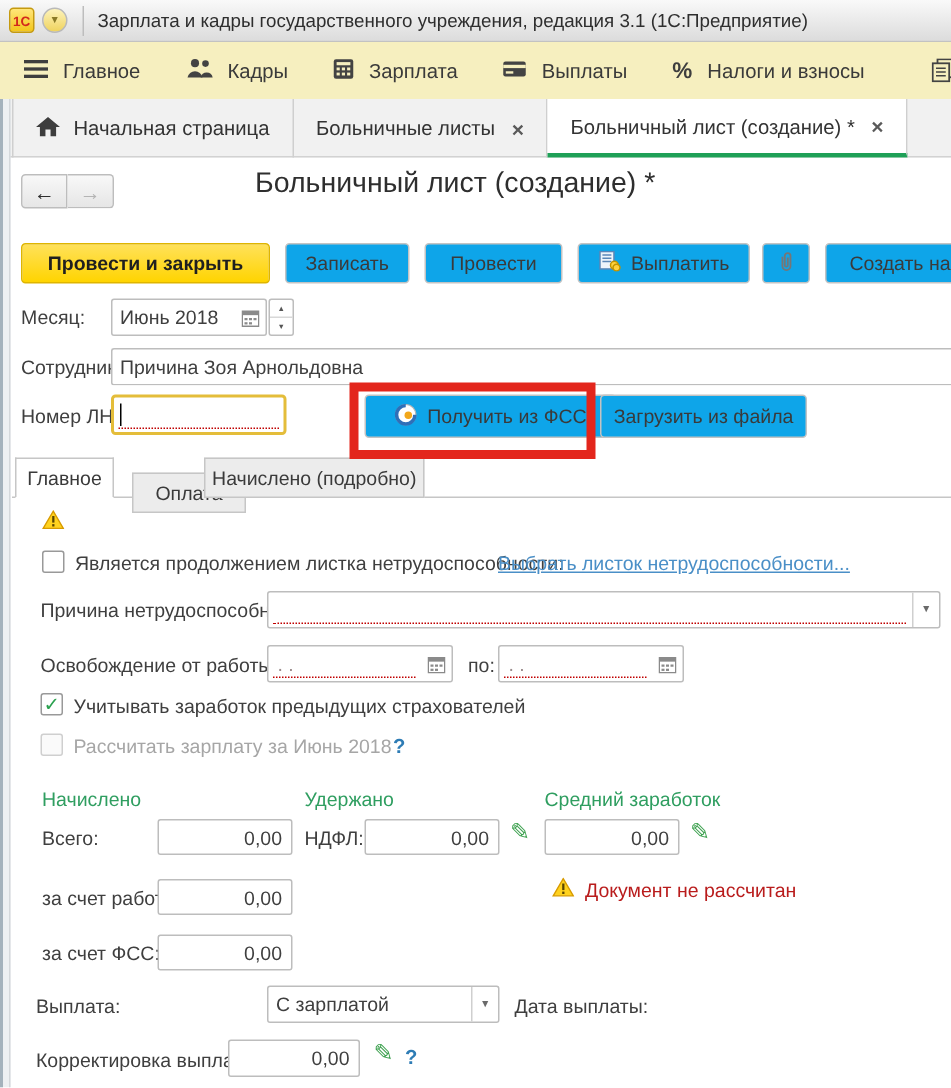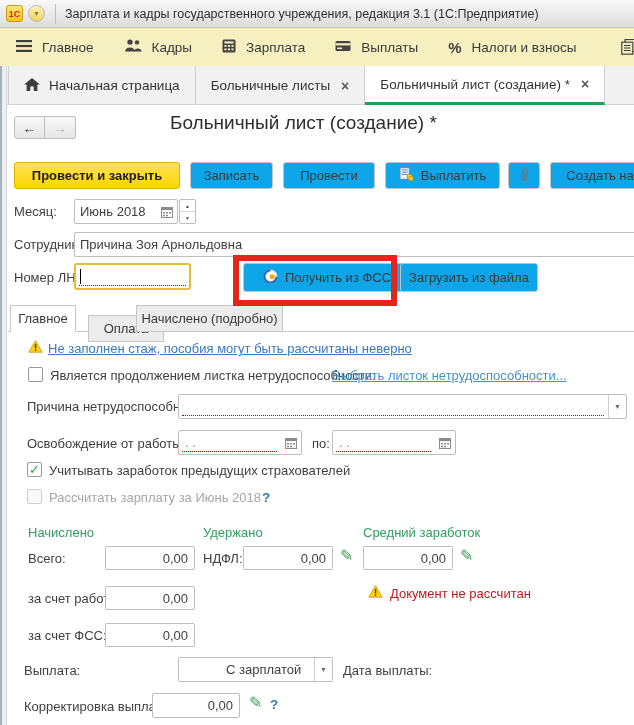--- a/index.html
+++ b/index.html
@@ -280,21 +280,20 @@
     </div>
   <div class="dtab" style="left:136px; width:147px;">
       <span>Начислено (подробно)</span>
     </div>
 
   <div class="lbl" style="left:28px; top:340px;"><svg width="15" height="13" viewBox="0 0 15 13">
         <path d="M7.5 0.8 L14.2 12.2 L0.8 12.2 Z" fill="#ffd21e" stroke="#d89b00" stroke-width="0.9"></path>
         <rect x="6.8" y="4" width="1.5" height="4.4" fill="#5a4500"></rect>
         <rect x="6.8" y="9.4" width="1.5" height="1.6" fill="#5a4500"></rect>
       </svg></div>
-  <div class="lbl link" style="left:48px; top:341px;">Не заполнен стаж, пособия могут быть рассчитаны неверно</div>
 
   <div class="checkbox" style="left:28px; top:367px;"></div>
   <div class="lbl" style="left:50px; top:368px;">Является продолжением листка нетрудоспособности:</div>
   <div class="lbl link light" style="left:332px; top:368px;">Выбрать листок нетрудоспособности...</div>
 
   <div class="lbl" style="left:27px; top:399px;">Причина нетрудоспособности:</div>
   <div class="fld" style="left:178px; top:394px; width:449px; height:25px;">
     <span class="req-underline" style="right:22px;"></span>
     <span class="drop-btn">▼</span>
   </div>
@@ -373,21 +372,21 @@
         <rect x="6.8" y="9.4" width="1.5" height="1.6" fill="#5a4500"></rect>
       </svg></div>
   <div class="lbl warn-text" style="left:390px; top:586px;">Документ не рассчитан</div>
 
   <div class="lbl" style="left:28px; top:628px;">за счет ФСС:</div>
   <div class="fld" style="left:105px; top:623px; width:90px; height:24px;">
       <span class="num">0,00</span>
     </div>
 
   <div class="lbl" style="left:24px; top:663px;">Выплата:</div>
-  <div class="fld" style="left:178px; top:657px; width:155px; height:25px;padding-left:42px;">
+  <div class="fld" style="left:178px; top:657px; width:155px; height:25px;">
     <span class="txt">С зарплатой</span>
     <span class="drop-btn">▼</span>
   </div>
   <div class="lbl" style="left:343px; top:663px;">Дата выплаты:</div>
 
   <div class="lbl" style="left:24px; top:699px;">Корректировка выплаты:</div>
   <div class="fld" style="left:152px; top:693px; width:88px; height:25px;">
       <span class="num">0,00</span>
     </div>
   <div class="pencil" style="left:249px; top:695px;">✎</div>

